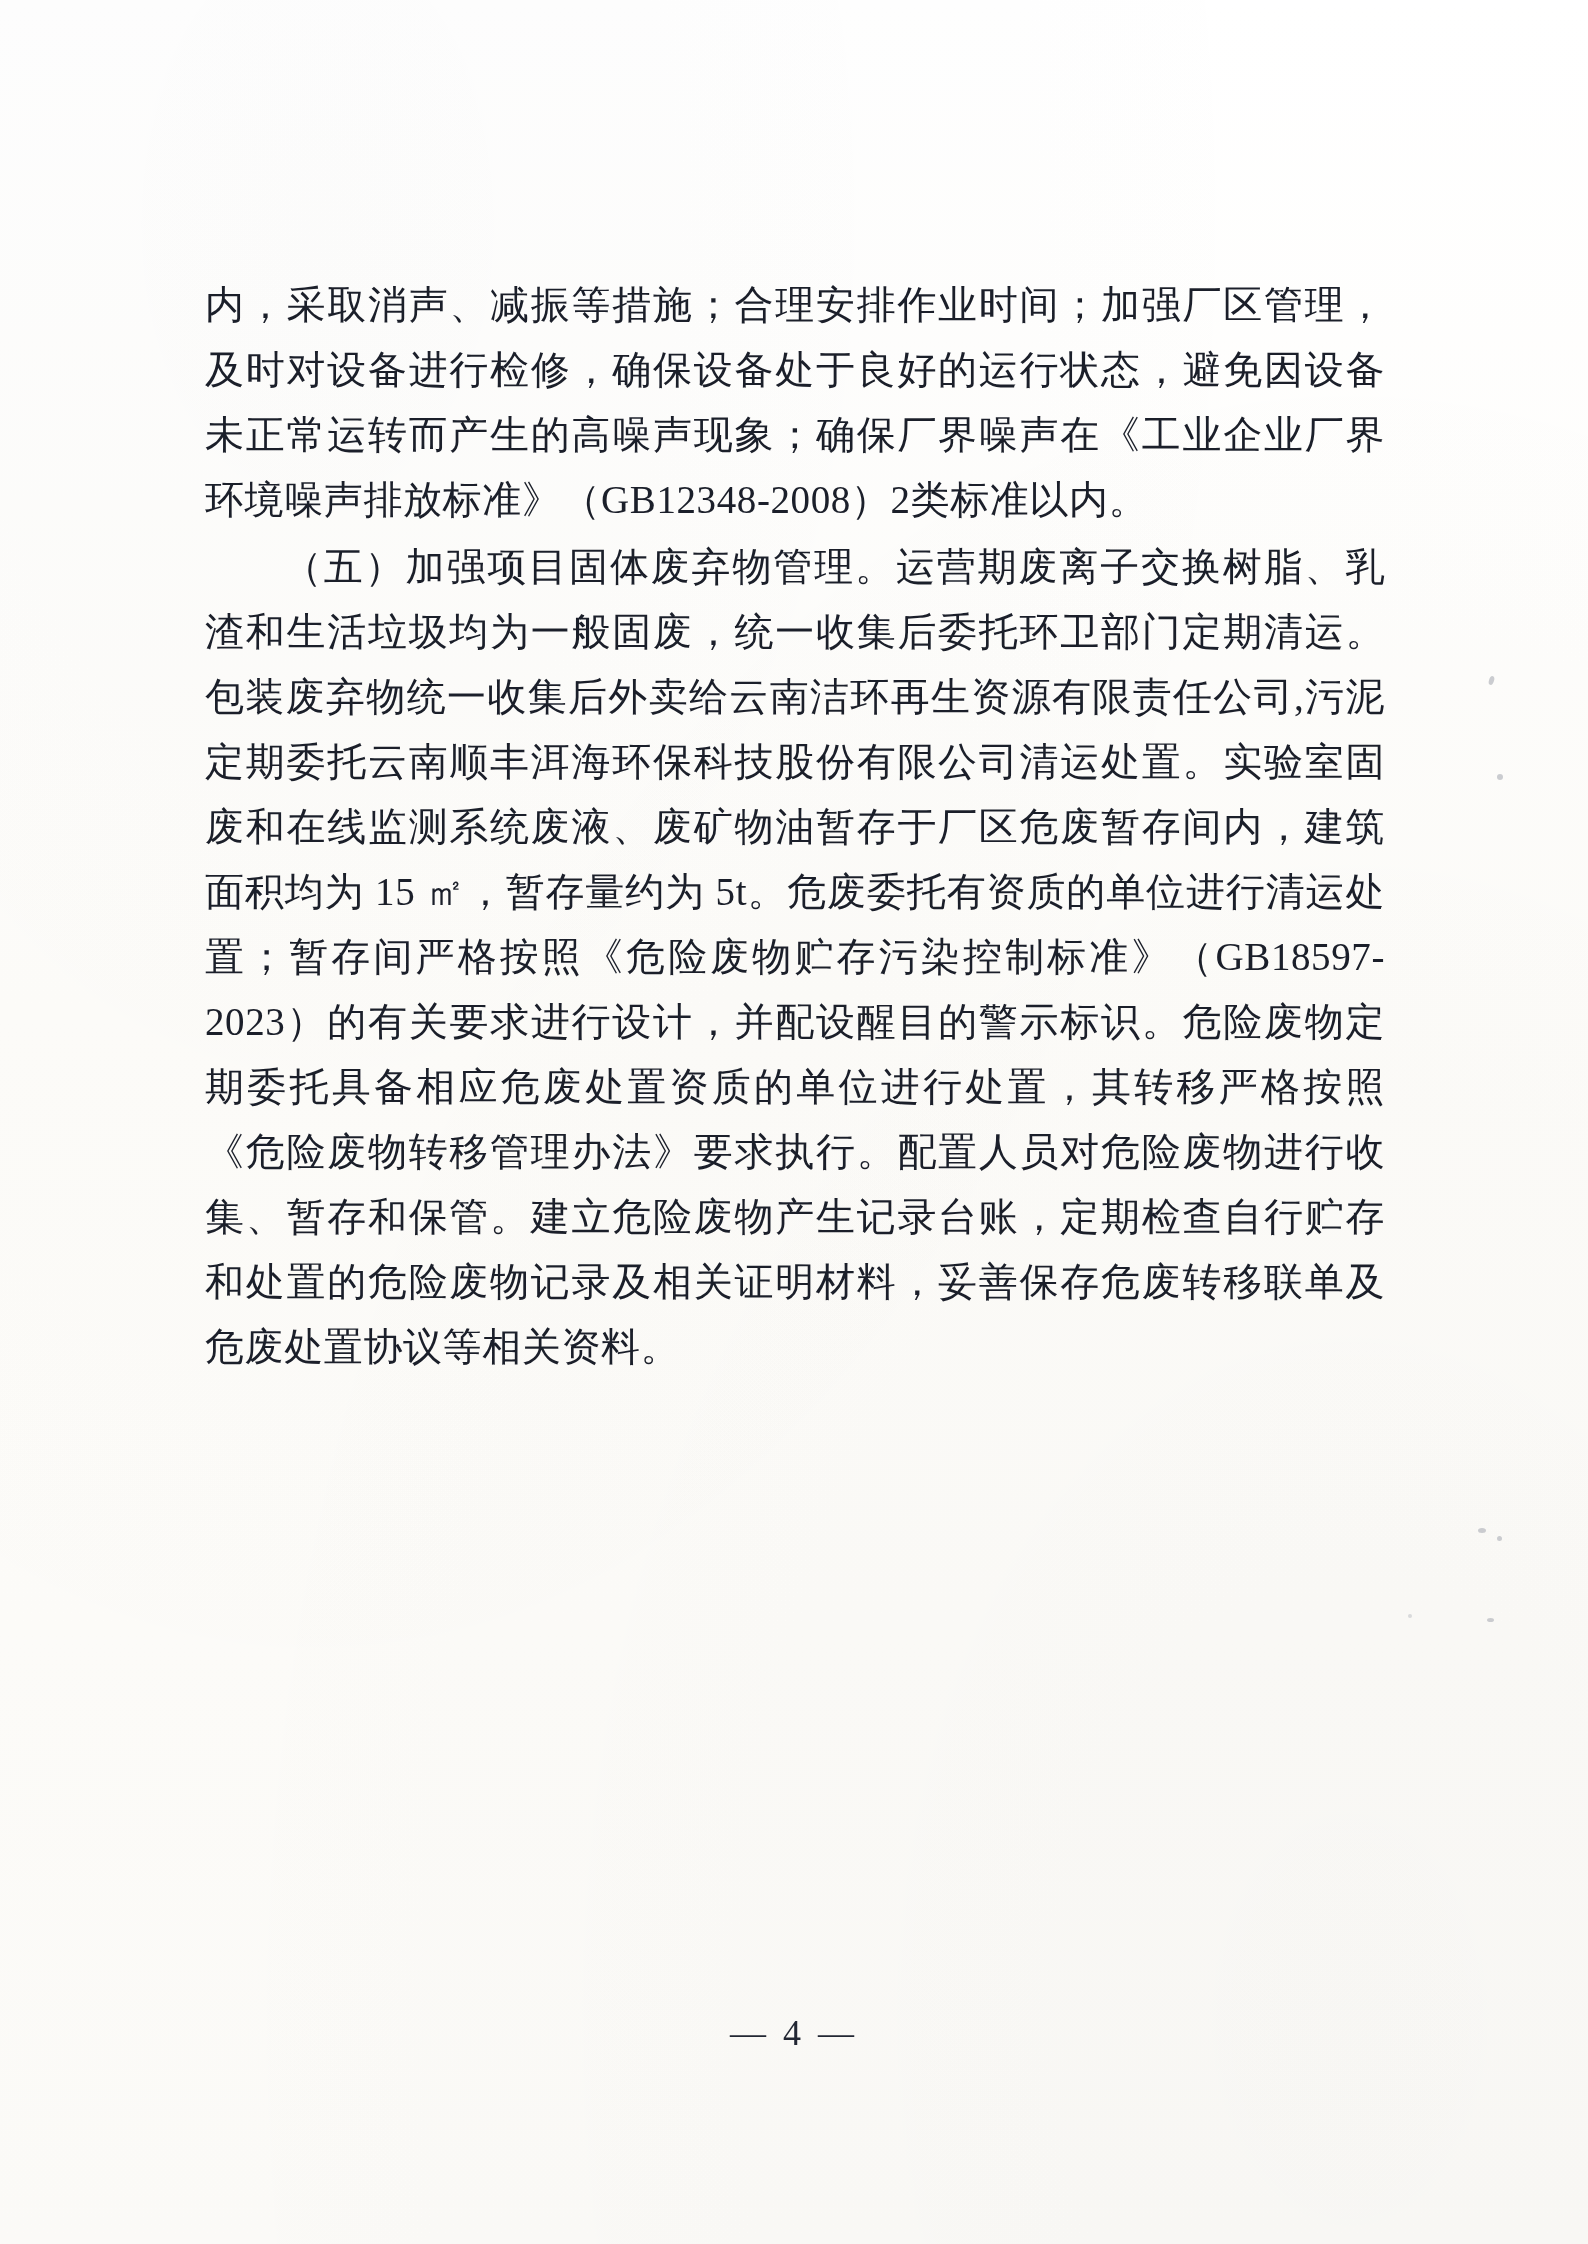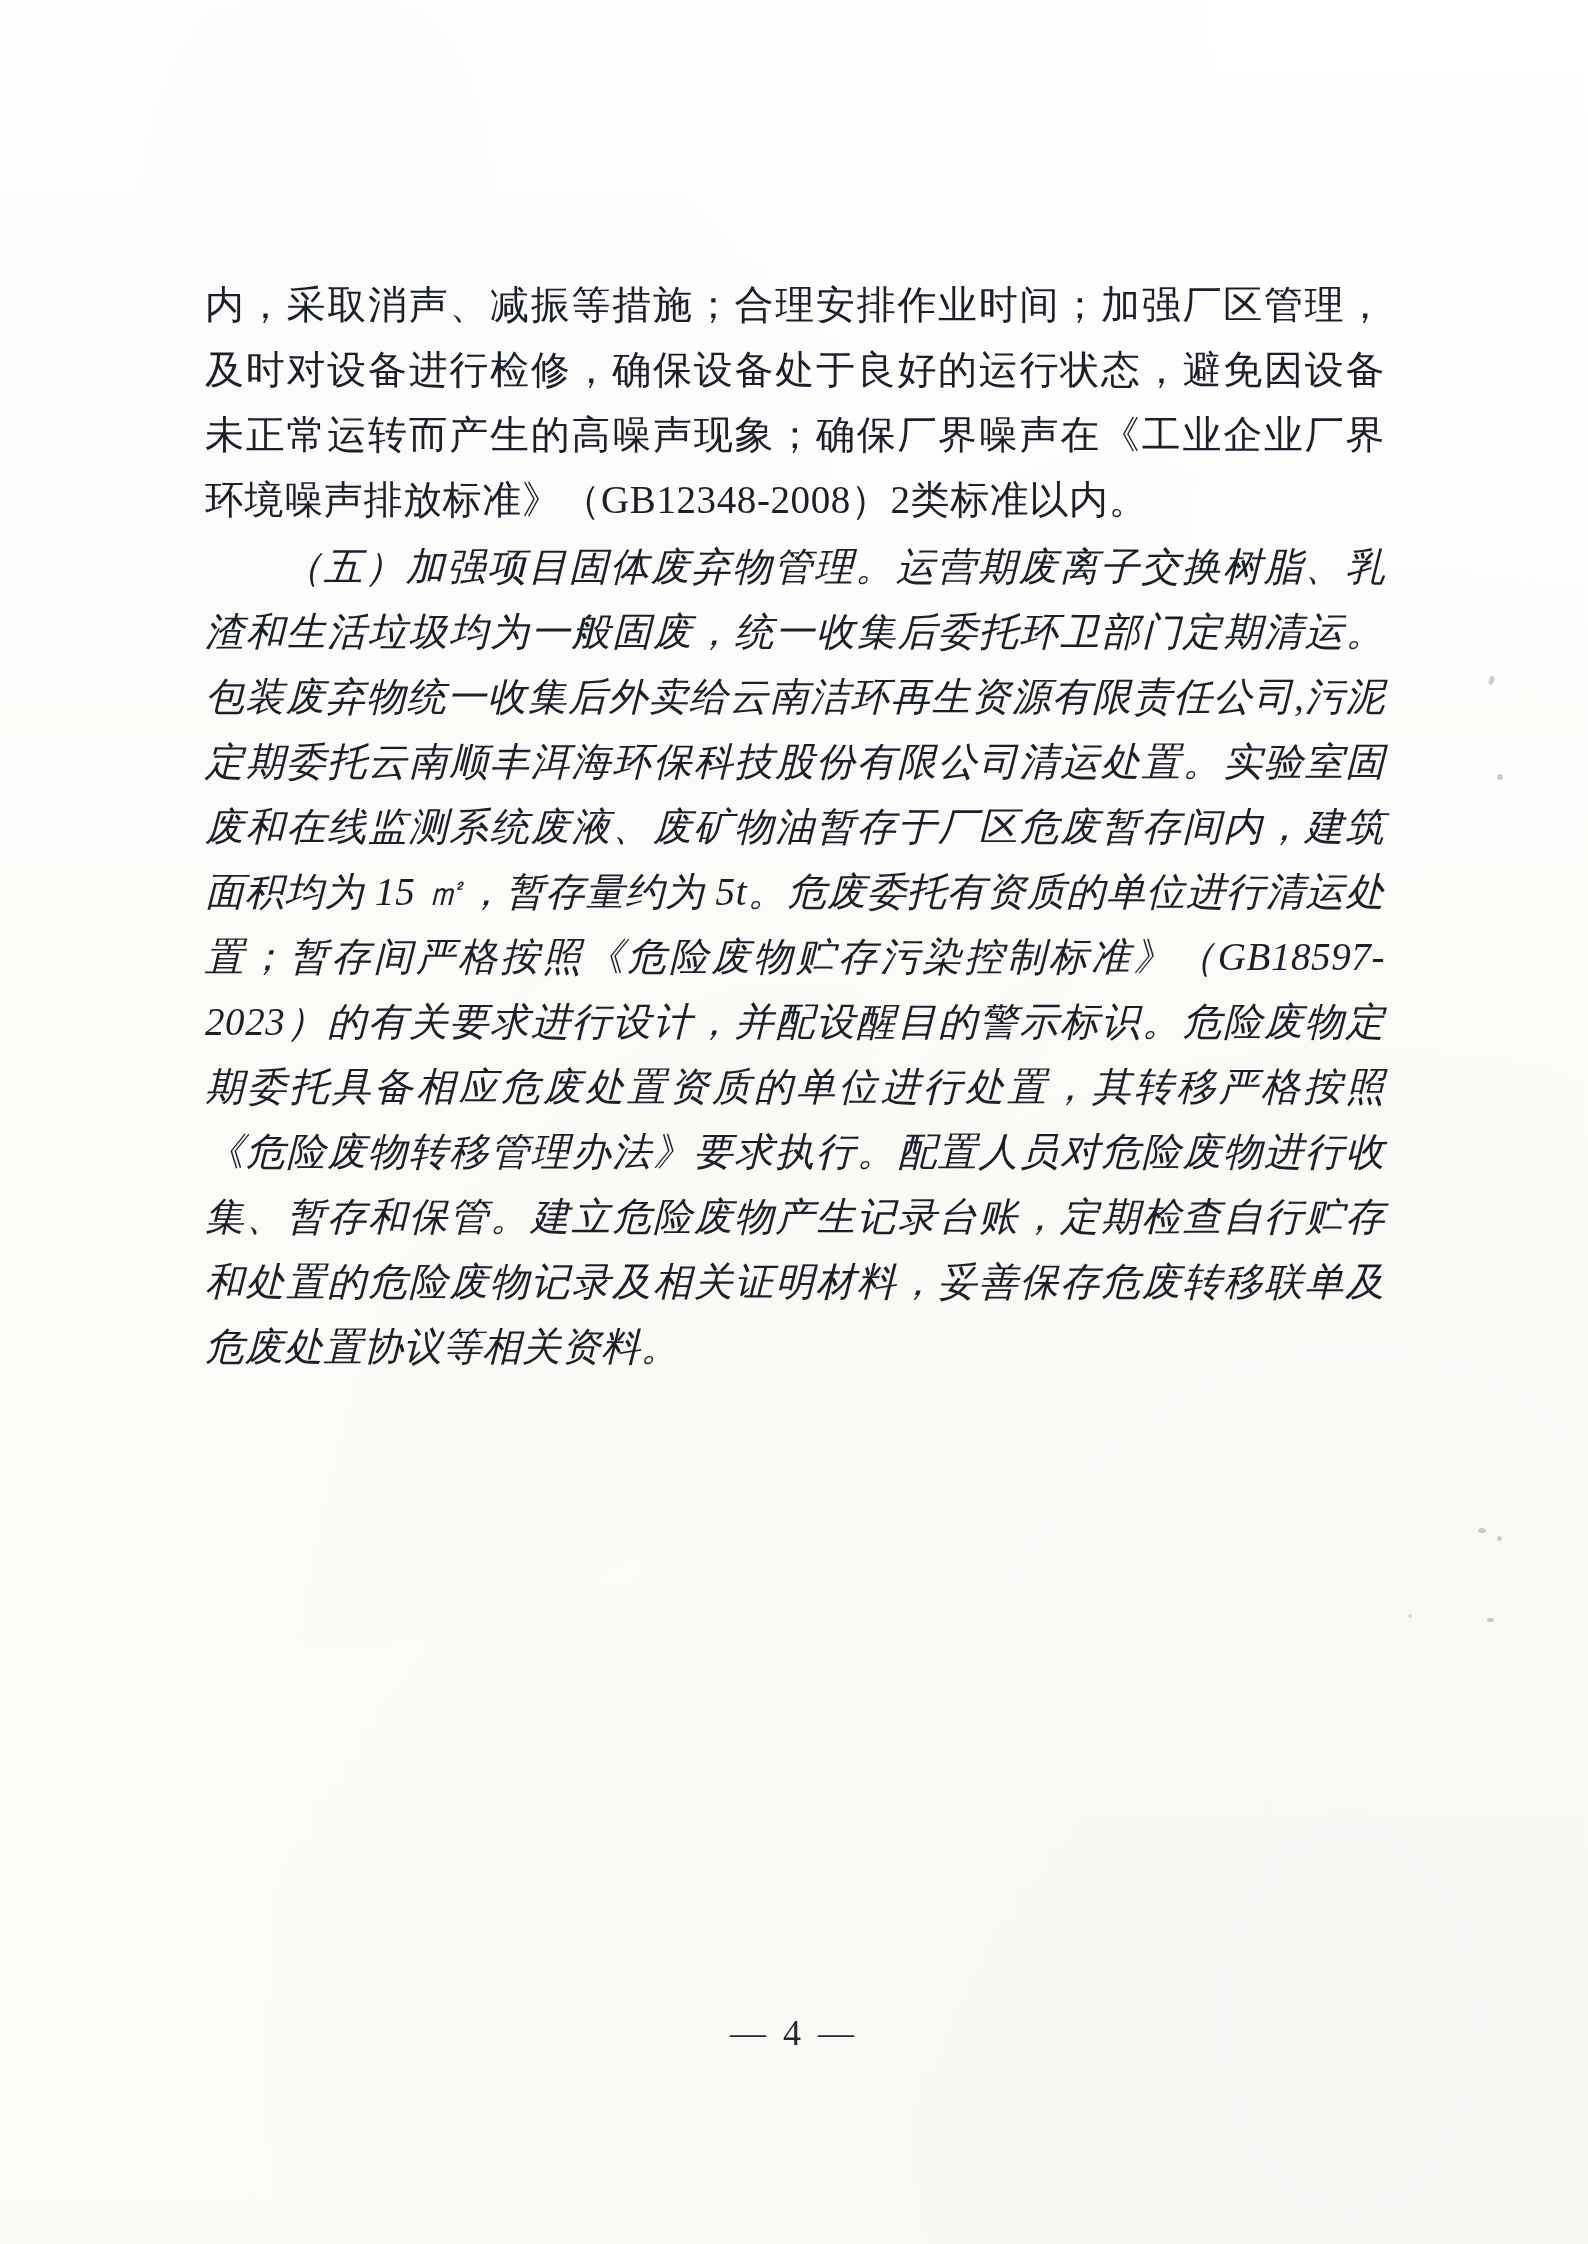--- a/index.html
+++ b/index.html
@@ -40,21 +40,20 @@
     text-align: justify;
     text-justify: inter-ideograph;
     letter-spacing: 0.6px;
     font-family: "Liberation Serif", "DejaVu Serif", serif;
   }
   p.indent {
     text-indent: 78px;
   }
   p + p {
     margin-top: 2px;
-    font-style: italic;
   }
   .footer {
     position: absolute;
     left: 0;
     right: 0;
     top: 2012px;
     text-align: center;
     font-size: 36px;
     color: #222733;
     letter-spacing: 4px;

